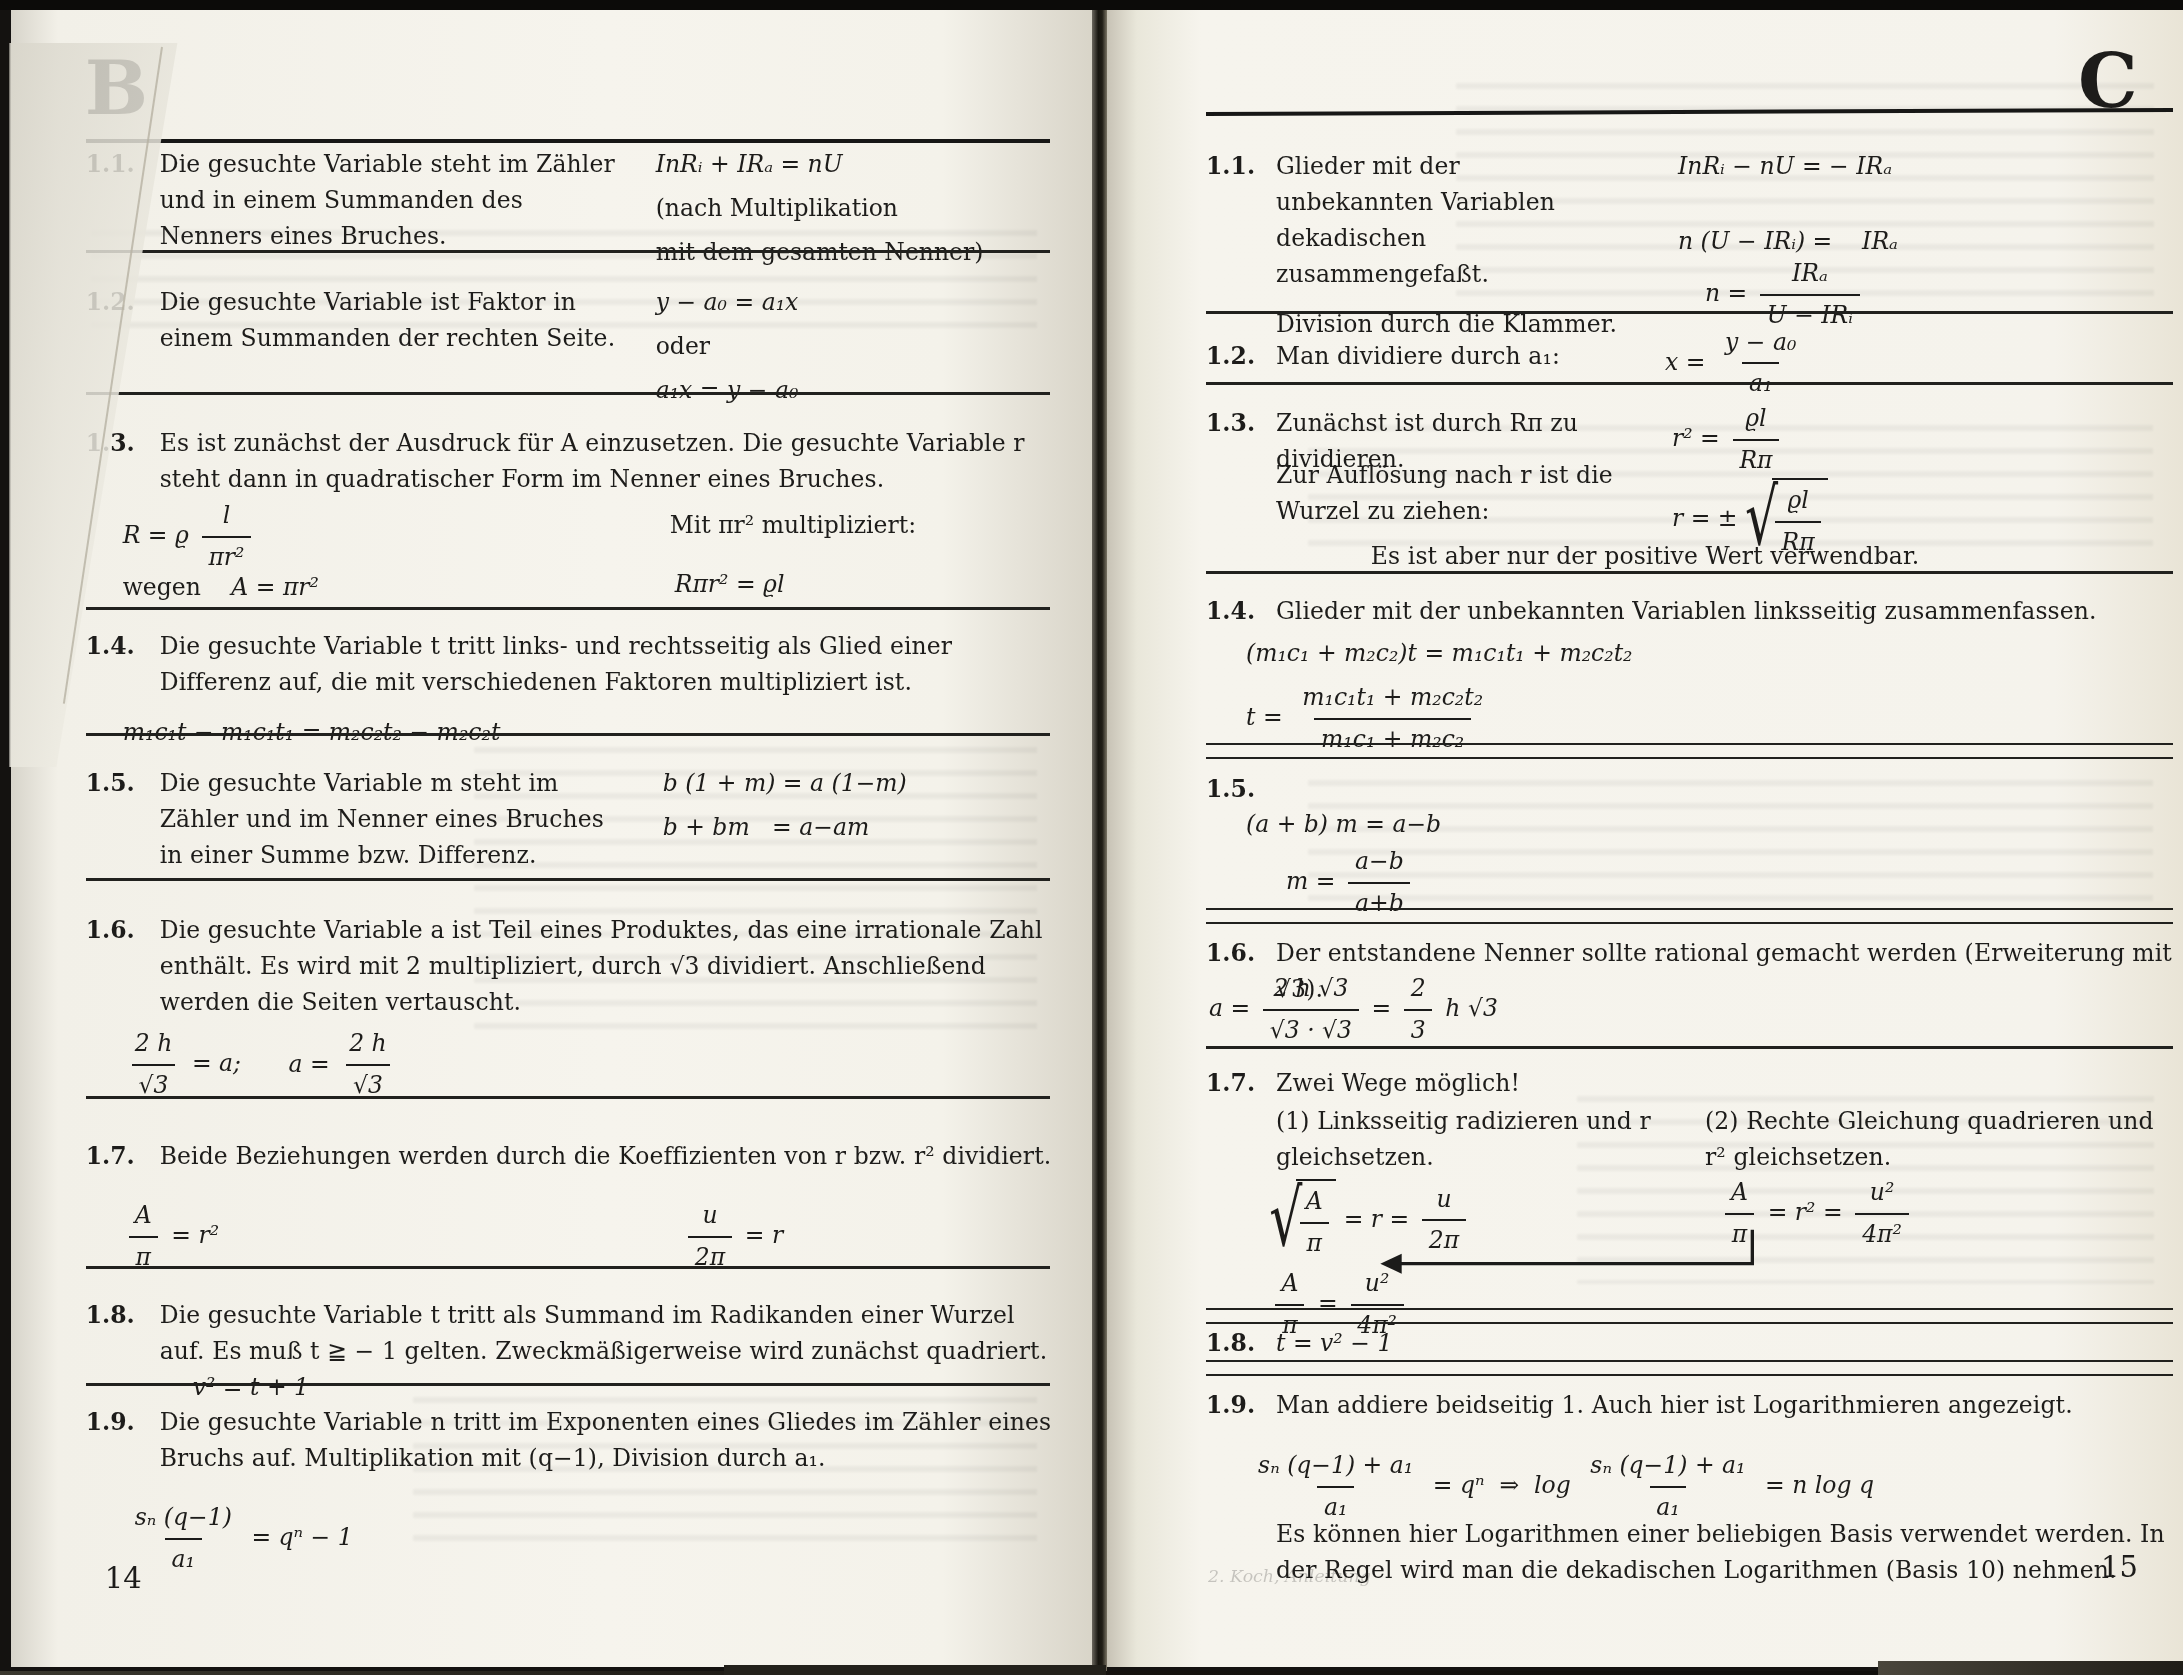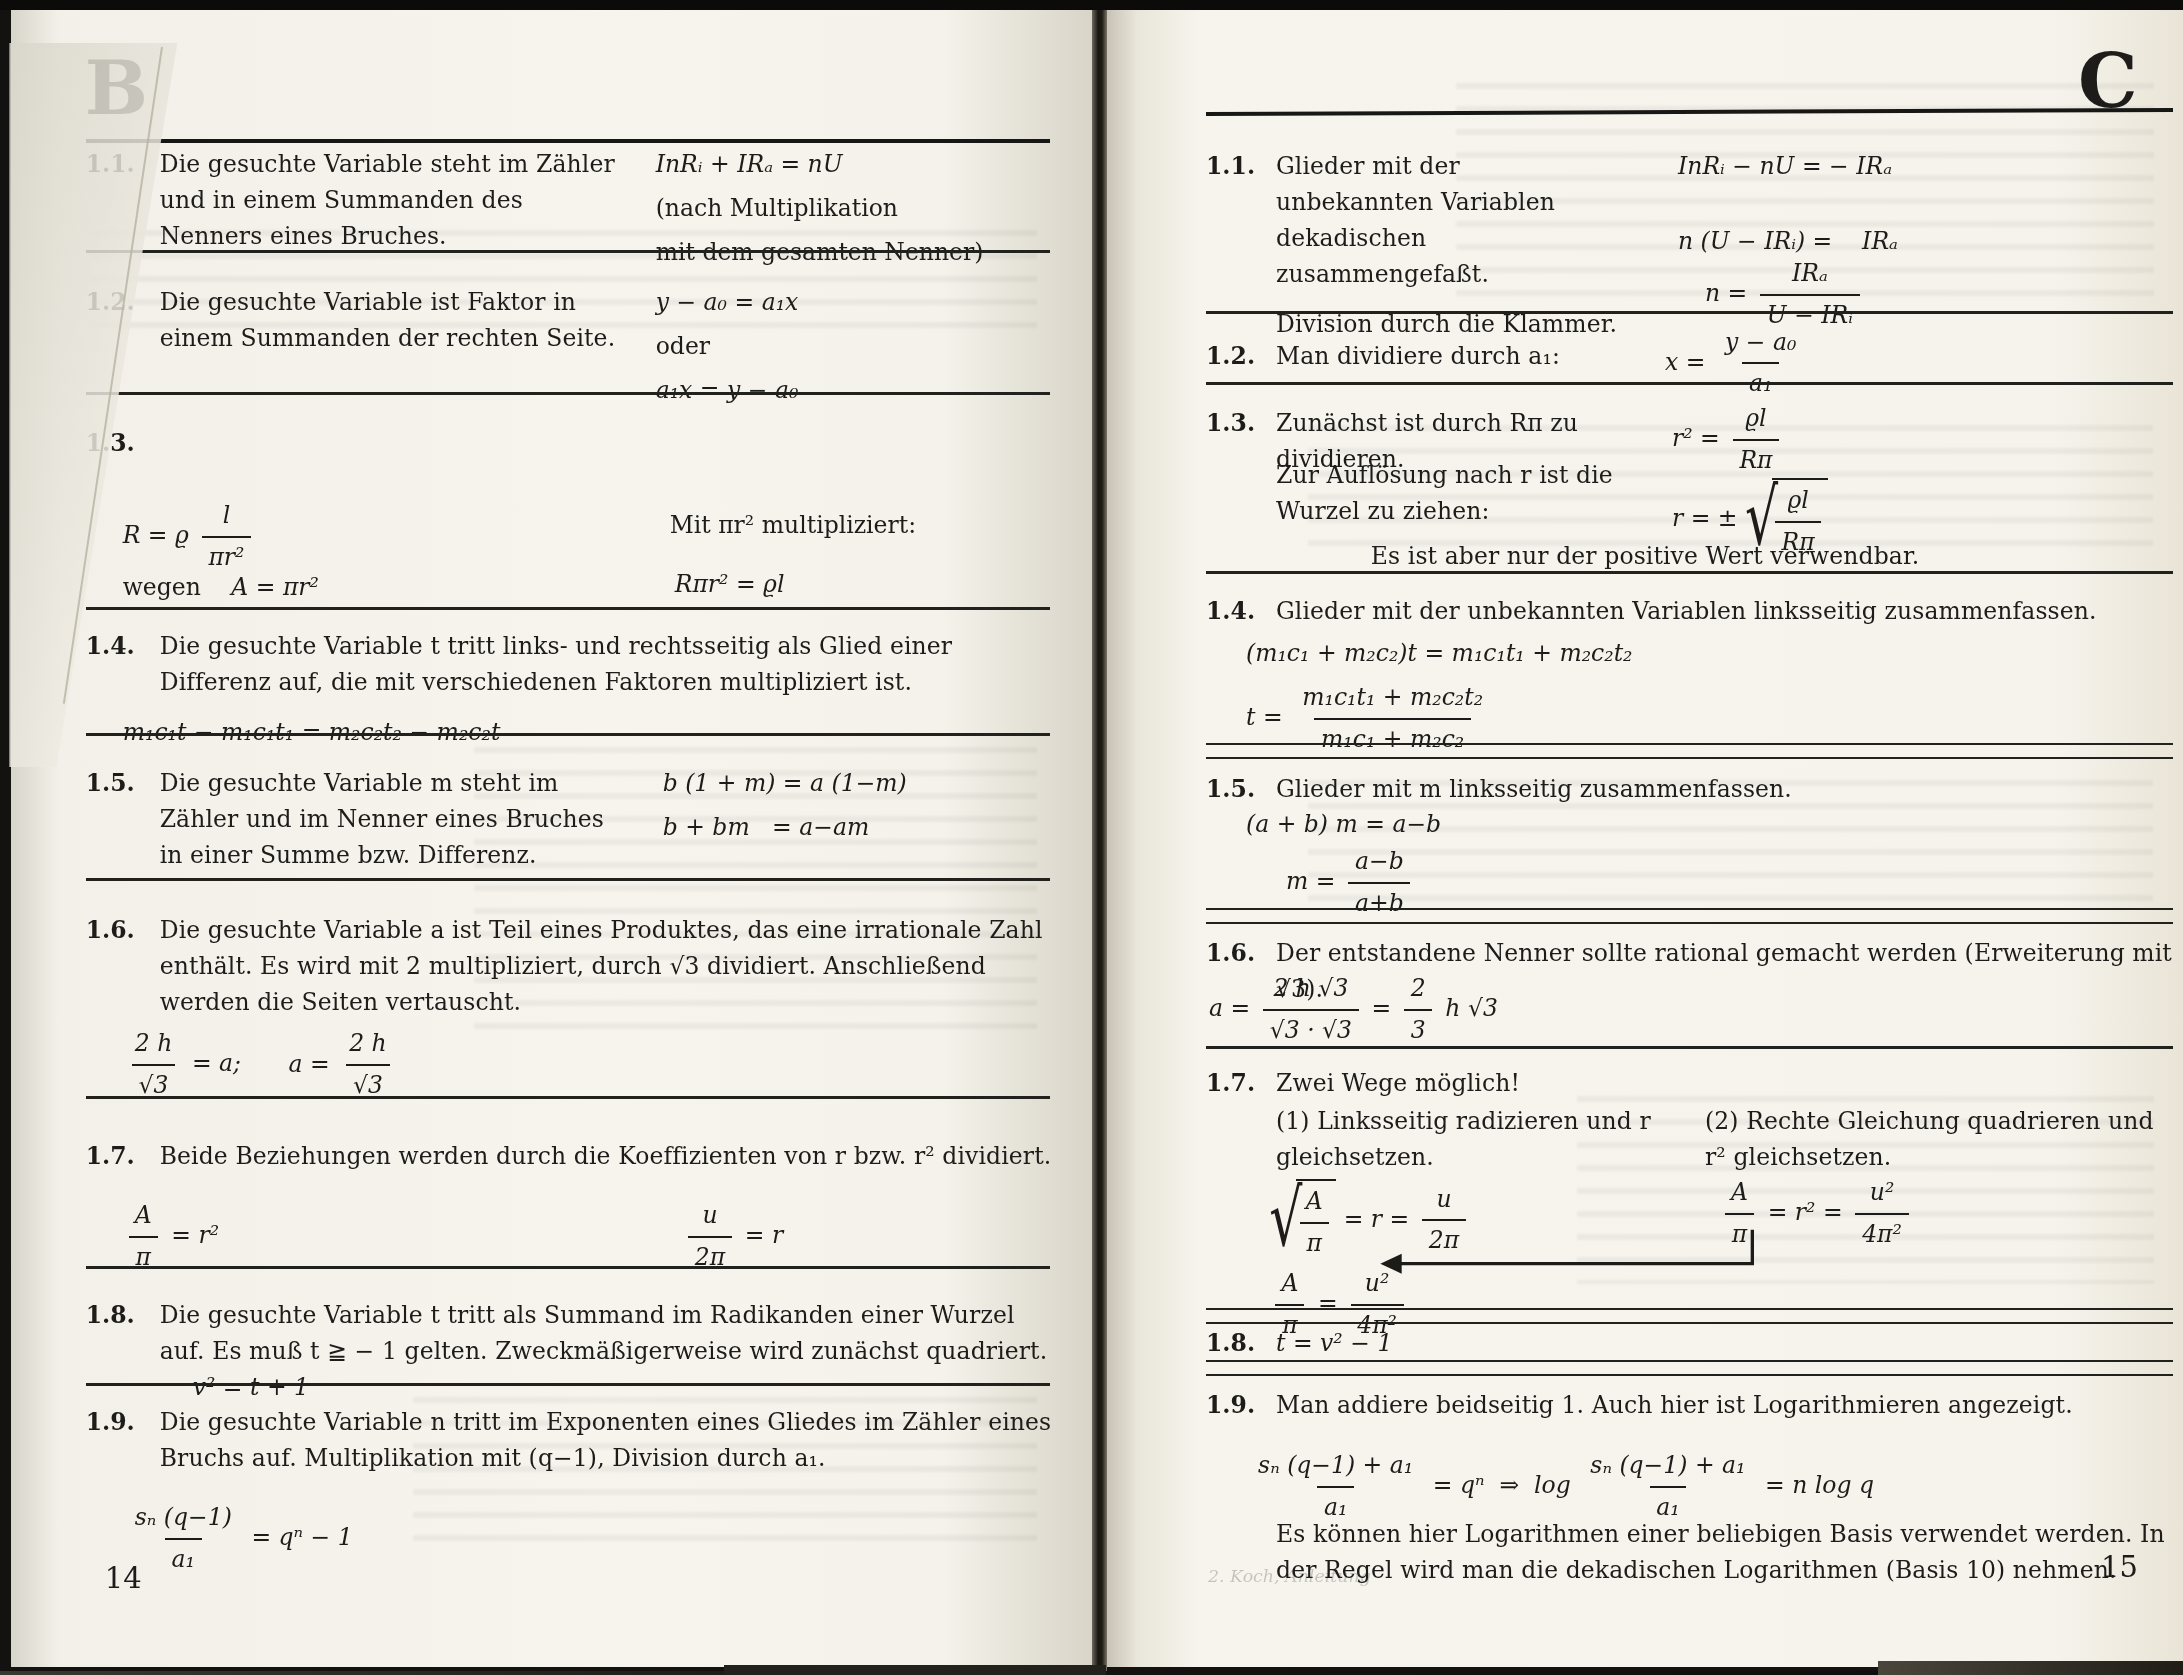--- a/index.html
+++ b/index.html
@@ -98,20 +98,21 @@
           <div class="fline">oder</div>
           <div class="fline m">a₁x = y − a₀</div>
         </div>
       </div>
     </div>
     <div class="sep thick" style="left:75px;right:44px;top:383px;"></div>
 
     <div class="item" style="top:417px;height:174px;">
       <div class="inum">1.3.</div>
       <div class="ibody" style="height:174px;">
+        <div class="itext" style="width:892px;">Es ist zunächst der Ausdruck für A einzusetzen. Die gesuchte Variable r  steht dann in quadratischer Form im Nenner eines Bruches.</div>
         <div style="position:absolute;left:-37px;top:72px;white-space:nowrap;">
           <span class="m">R = ϱ</span>
           <span class="frac">
               <span class="fn">l</span>
               <span class="fd">πr²</span>
             </span>
         </div>
         <div style="position:absolute;left:510px;top:82px;">Mit πr² multipliziert:</div>
         <div style="position:absolute;left:-37px;top:144px;">
           <span>wegen</span>
@@ -293,21 +294,20 @@
               <span class="fd">m₁c₁ + m₂c₂</span>
             </span>
         </div>
       </div>
     </div>
     <div class="sep dbl" style="left:99px;right:10.7px;top:734px;"></div>
 
     <div class="item" style="top:763px;height:134px;">
       <div class="inum">1.5.</div>
       <div class="ibody" style="height:134px;">
-        <div class="itext" style="width:899px;">Glieder mit m linksseitig zusammenfassen.</div>
         <div class="m" style="position:absolute;left:-30px;top:35px;">(a + b) m = a−b</div>
         <div style="position:absolute;left:10px;top:72px;white-space:nowrap;">
           <span class="m">m =</span>
           <span class="frac">
               <span class="fn">a−b</span>
               <span class="fd">a+b</span>
             </span>
         </div>
       </div>
     </div>

